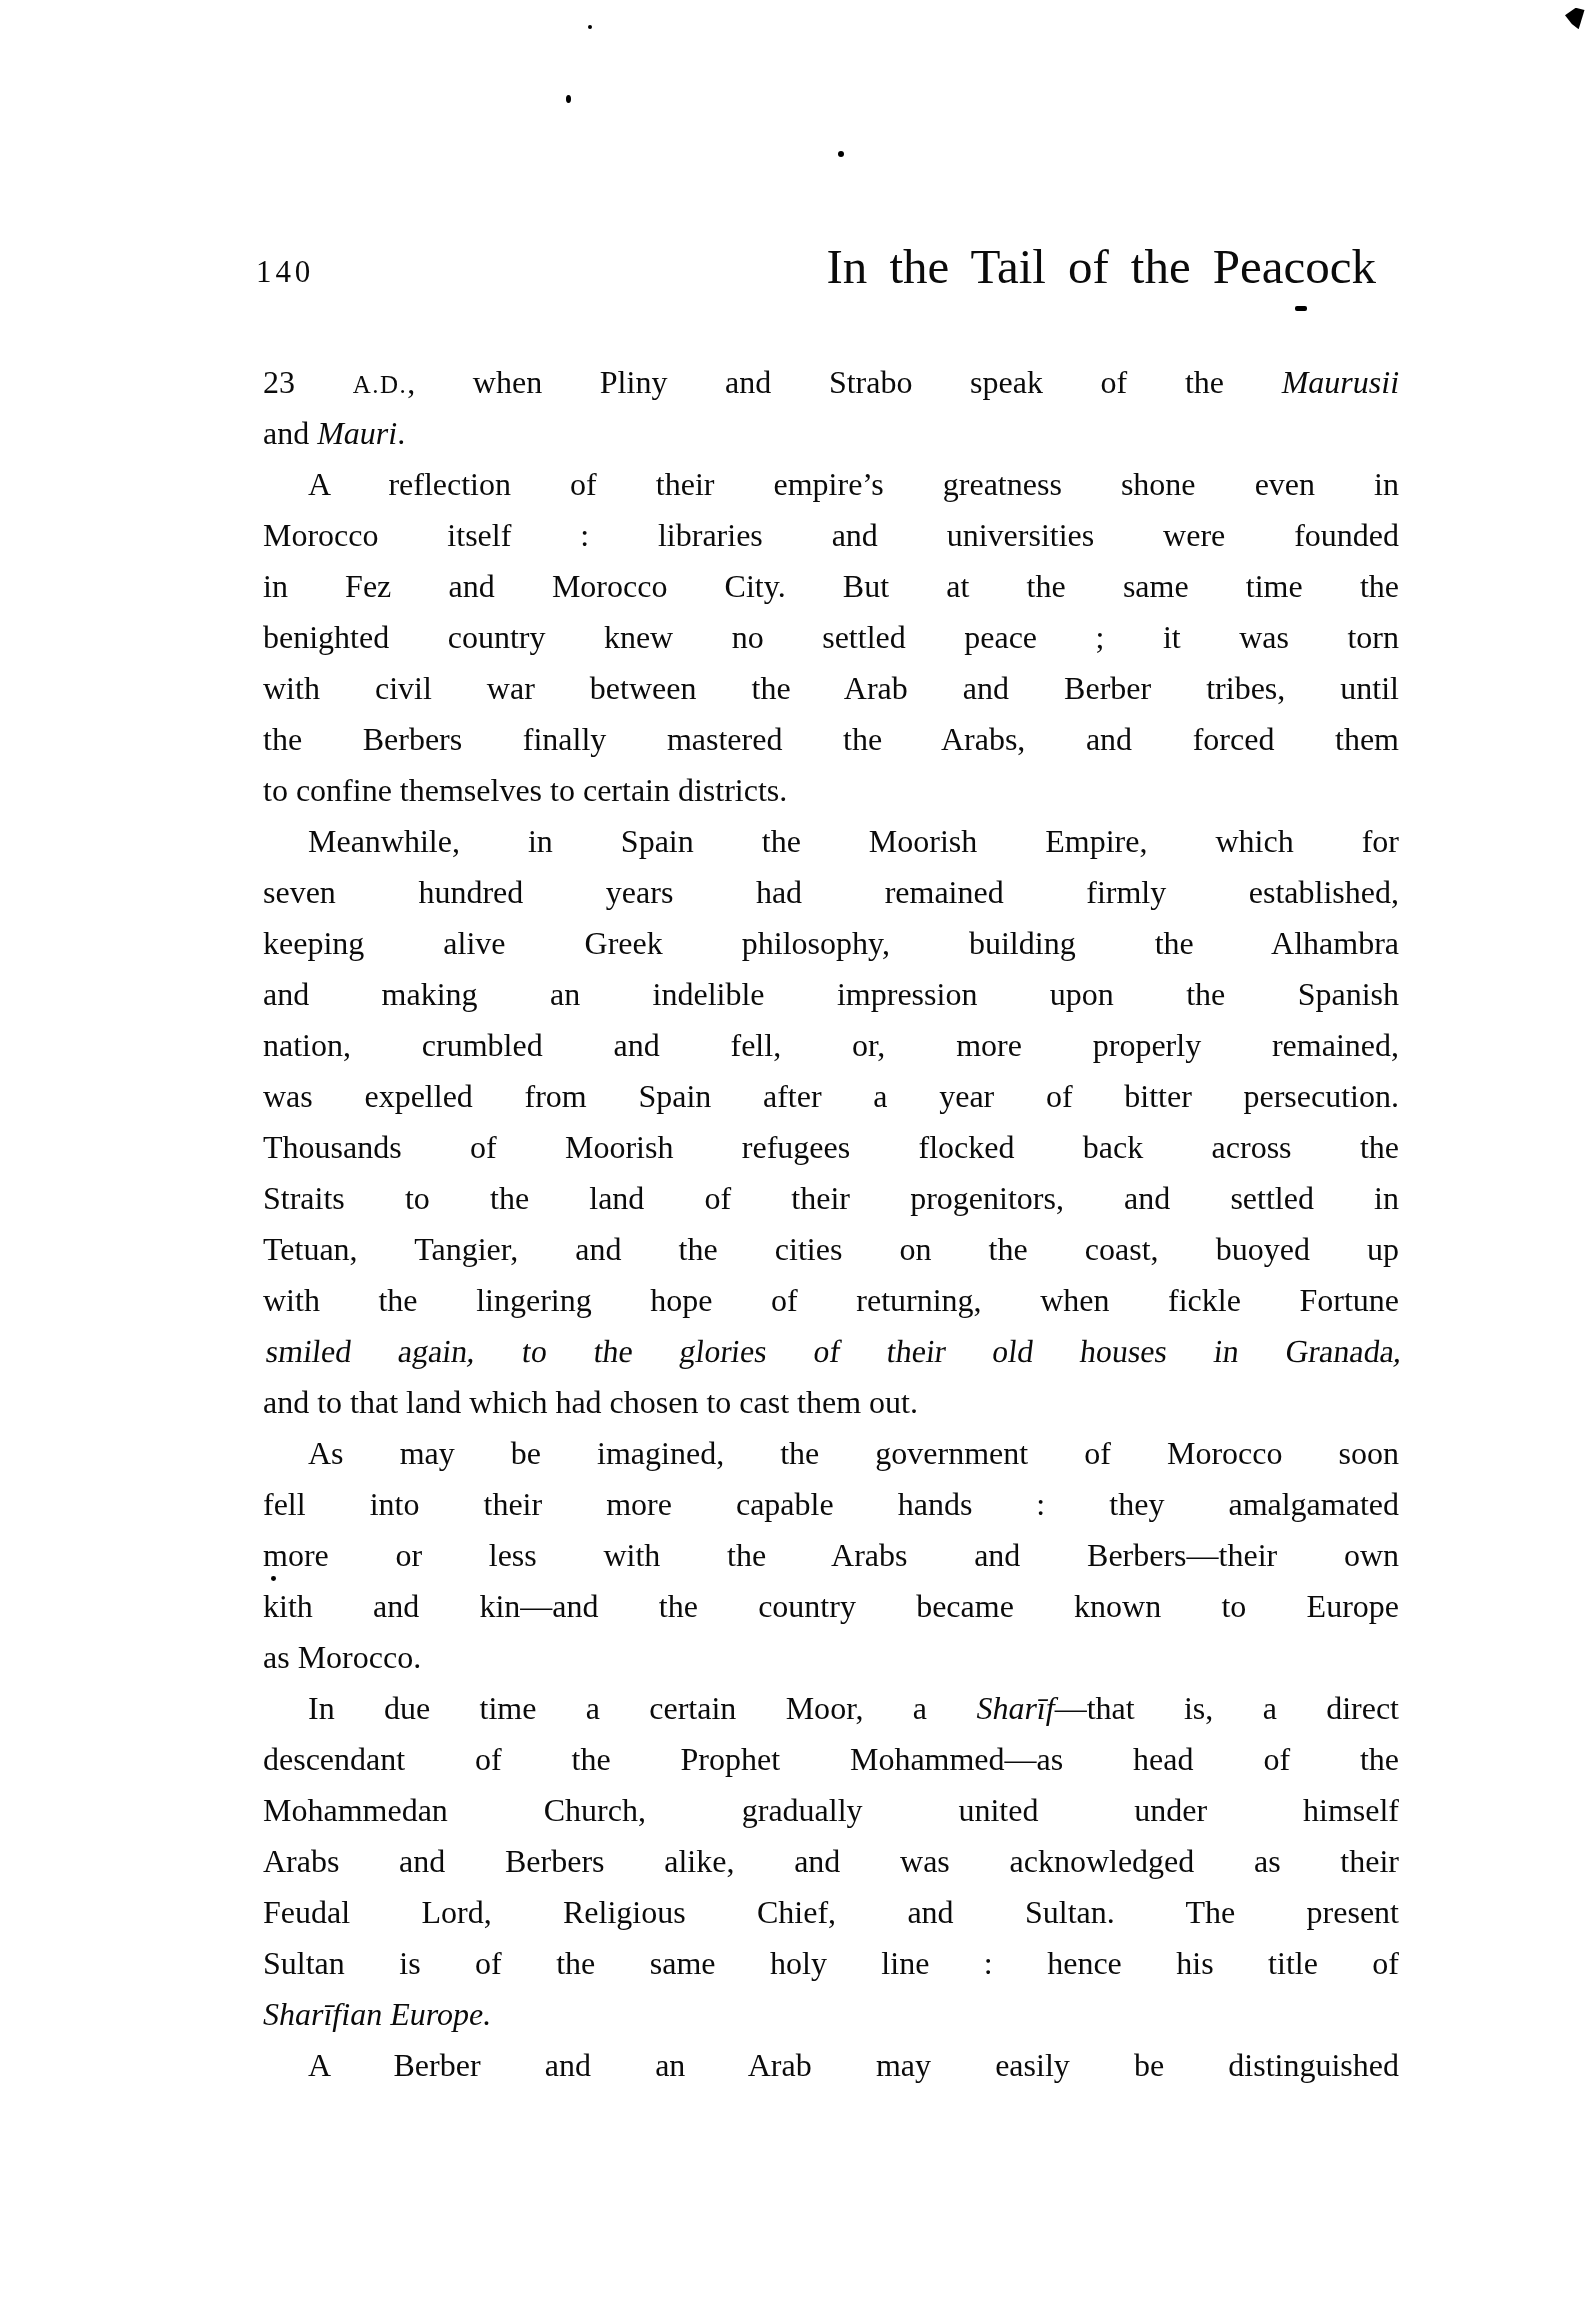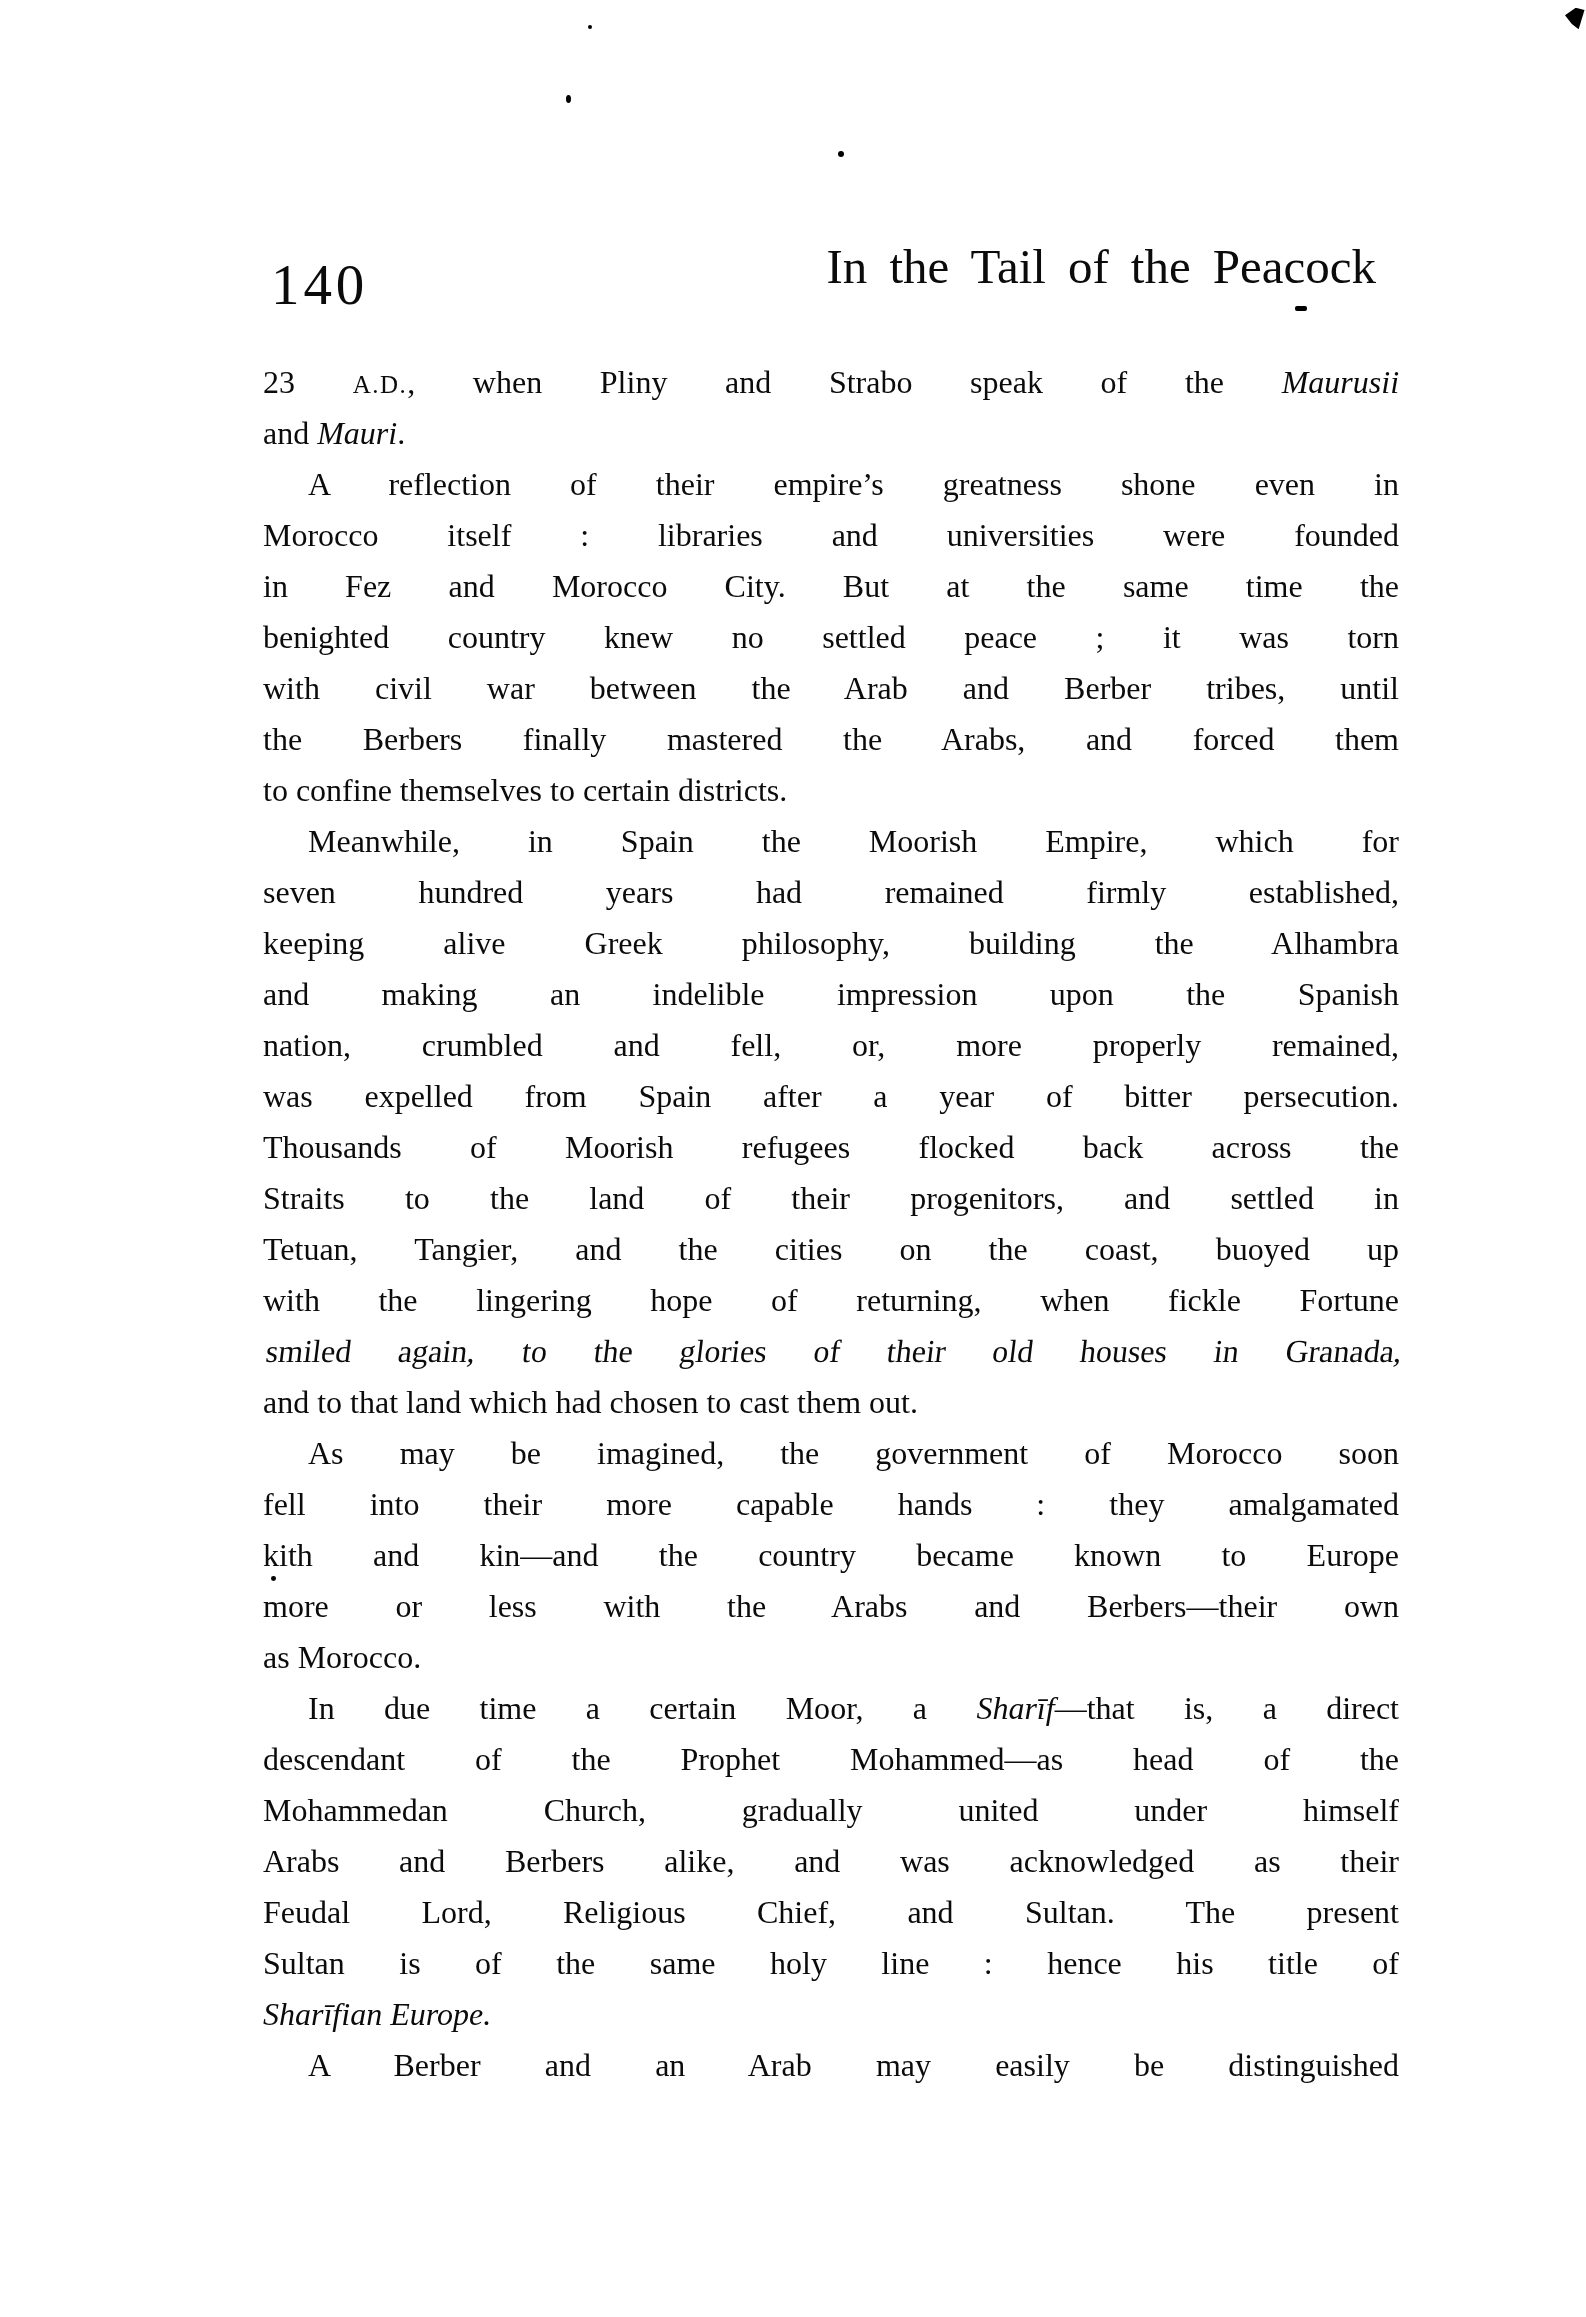--- a/index.html
+++ b/index.html
@@ -6,22 +6,22 @@
   body{
     width:1587px;height:2317px;
     background:#ffffff;
     font-family:"Liberation Serif","DejaVu Serif",serif;
     color:#0b0b0b;
     position:relative;
     overflow:hidden;
   }
   .page{position:absolute;inset:0;}
   .pagenum{
-    position:absolute;left:271px;top:256px;
-    font-size:57px;line-height:1;letter-spacing:3.9px;
+    position:absolute;left:256px;top:256px;
+    font-size:31px;line-height:1;letter-spacing:3.9px;
   }
   .running-title{
     position:absolute;left:240px;top:242px;width:1136px;
     text-align:right;font-size:49px;line-height:1;
     word-spacing:9.8px;white-space:nowrap;
   }
   .text-block{
     position:absolute;left:263px;top:357px;width:1136px;
     font-size:32px;line-height:51px;
   }
@@ -64,22 +64,22 @@
       <div class="line"><span>nation, crumbled and fell, or, more properly remained,</span></div>
       <div class="line"><span>was expelled from Spain after a year of bitter persecution.</span></div>
       <div class="line"><span>Thousands of Moorish refugees flocked back across the</span></div>
       <div class="line"><span>Straits to the land of their progenitors, and settled in</span></div>
       <div class="line"><span>Tetuan, Tangier, and the cities on the coast, buoyed up</span></div>
       <div class="line"><span>with the lingering hope of returning, when fickle Fortune</span></div>
       <div class="line slant"><span>smiled again, to the glories of their old houses in Granada,</span></div>
       <div class="line last"><span>and to that land which had chosen to cast them out.</span></div>
       <div class="line ind"><span>As may be imagined, the government of Morocco soon</span></div>
       <div class="line"><span>fell into their more capable hands : they amalgamated</span></div>
+      <div class="line"><span>more or less with the Arabs and Berbers—their own</span></div>
       <div class="line"><span>kith and kin—and the country became known to Europe</span></div>
-      <div class="line"><span>more or less with the Arabs and Berbers—their own</span></div>
       <div class="line last"><span>as Morocco.</span></div>
       <div class="line ind"><span>In due time a certain Moor, a </span><span class="it">Sharīf</span><span>—that is, a direct</span></div>
       <div class="line"><span>descendant of the Prophet Mohammed—as head of the</span></div>
       <div class="line"><span>Mohammedan Church, gradually united under himself</span></div>
       <div class="line"><span>Arabs and Berbers alike, and was acknowledged as their</span></div>
       <div class="line"><span>Feudal Lord, Religious Chief, and Sultan. The present</span></div>
       <div class="line"><span>Sultan is of the same holy line : hence his title of</span></div>
       <div class="line last"><span class="it">Sharīfian Europe.</span></div>
       <div class="line ind"><span>A Berber and an Arab may easily be distinguished</span></div>
     </div>

